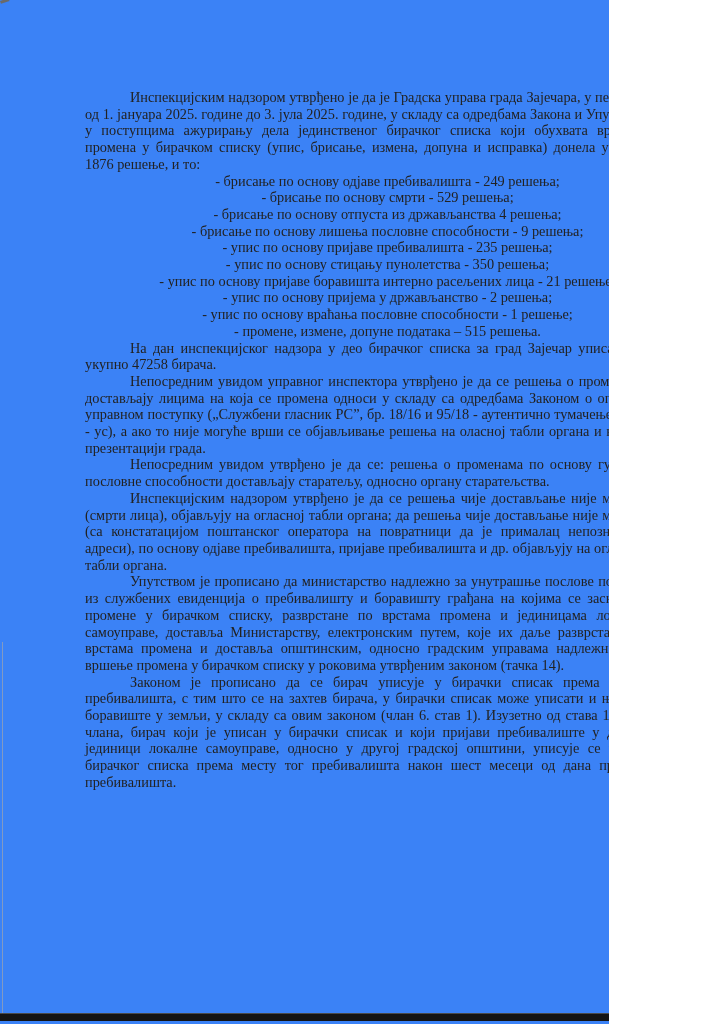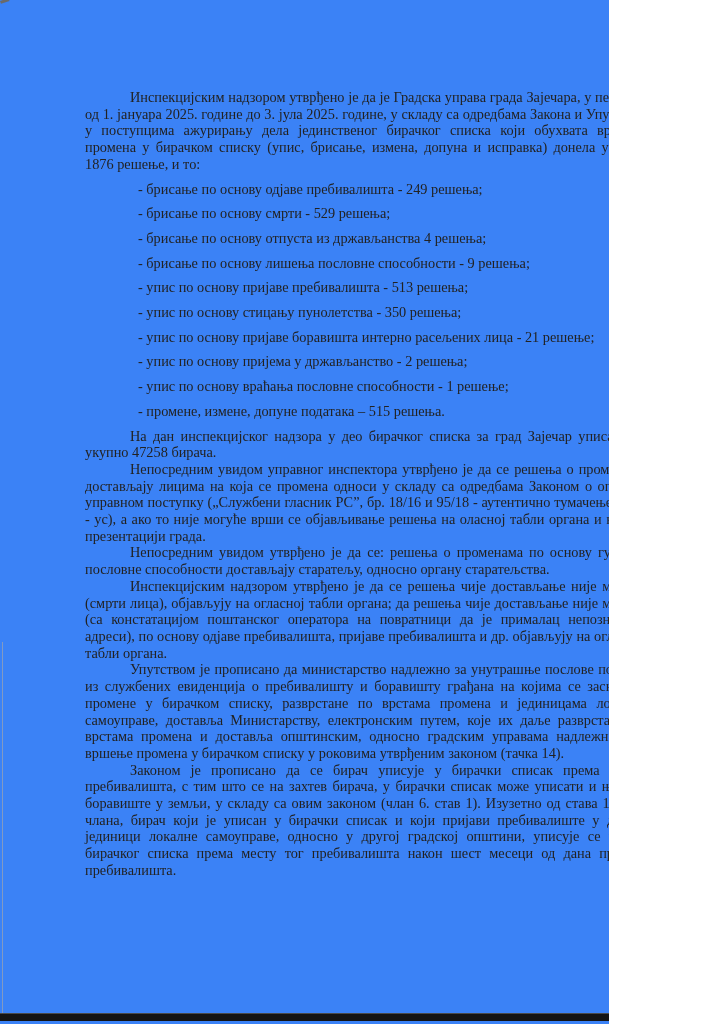--- a/index.html
+++ b/index.html
@@ -24,22 +24,22 @@
     line-height: 16.7px;
     color: #222222;
     text-align: justify;
   }
   .para {
     text-indent: 45px;
     margin: 0;
   }
   .item {
     text-indent: 45px;
-    text-align: left;
-    margin: 8px;
+    text-align: center;
+    margin: 0;
     white-space: nowrap;
   }
   
   .right-edge-line {
     position: absolute;
     top: 0;
     left: 721px;
     width: 2px;
     height: 1024px;
     background: #3b3b3b;
@@ -84,21 +84,21 @@
 <body>
 
 <div class="page">
 
   <div class="textblock">
     <div class="para">Инспекцијским надзором утврђено је да је Градска управа града Зајечара, у периоду од 1. јануара 2025. године до 3. јула 2025. године, у складу са одредбама Закона и Упутства, у поступцима ажурирању дела јединственог бирачког списка који обухвата вршење промена у бирачком списку (упис, брисање, измена, допуна и исправка) донела укупно 1876 решење, и то:</div>
     <div class="item">- брисање по основу одјаве пребивалишта - 249 решења;</div>
     <div class="item">- брисање по основу смрти - 529 решења;</div>
     <div class="item">- брисање по основу отпуста из држављанства 4 решења;</div>
     <div class="item">- брисање по основу лишења пословне способности - 9 решења;</div>
-    <div class="item">- упис по основу пријаве пребивалишта - 513 решења;</div>
+    <div class="item">- упис по основу пријаве пребивалишта - 235 решења;</div>
     <div class="item">- упис по основу стицању пунолетства - 350 решења;</div>
     <div class="item">- упис по основу пријаве боравишта интерно расељених лица  - 21 решење;</div>
     <div class="item">- упис по основу пријема у држављанство - 2 решења;</div>
     <div class="item">- упис по основу враћања пословне способности - 1 решење;</div>
     <div class="item">- промене, измене, допуне података – 515  решења.</div>
     <div class="para">На дан инспекцијског надзора у део бирачког списка за град Зајечар уписано је укупно 47258 бирача.</div>
     <div class="para">Непосредним увидом управног инспектора утврђено је да се решења о променама достављају лицима на која се промена односи у складу са одредбама Законом о општем управном поступку („Службени гласник РС”, бр. 18/16 и 95/18 - аутентично тумачење, 2/23 - ус), а ако то није могуће врши се објављивање решења на оласној табли органа и на веб презентацији града.</div>
     <div class="para">Непосредним увидом утврђено је да се: решења о променама по основу губитка пословне способности достављају старатељу, односно органу старатељства.</div>
     <div class="para">Инспекцијским надзором утврђено је да се решења чије достављање није могуће (смрти лица), објављују на огласној табли органа; да решења чије достављање није могуће (са констатацијом поштанског оператора на повратници да је прималац непознат на адреси), по основу одјаве пребивалишта, пријаве пребивалишта и др. објављују на огласној табли органа.</div>
     <div class="para">Упутством је прописано да министарство надлежно за унутрашње послове податке из службених евиденција о пребивалишту и боравишту грађана на којима се заснивају промене у бирачком списку, разврстане по врстама промена и јединицама локалне самоуправе, доставља Министарству, електронским путем, које их даље разврстава по врстама промена и доставља општинским, односно градским управама надлежним за вршење промена у бирачком списку у роковима утврђеним законом (тачка 14).</div>

